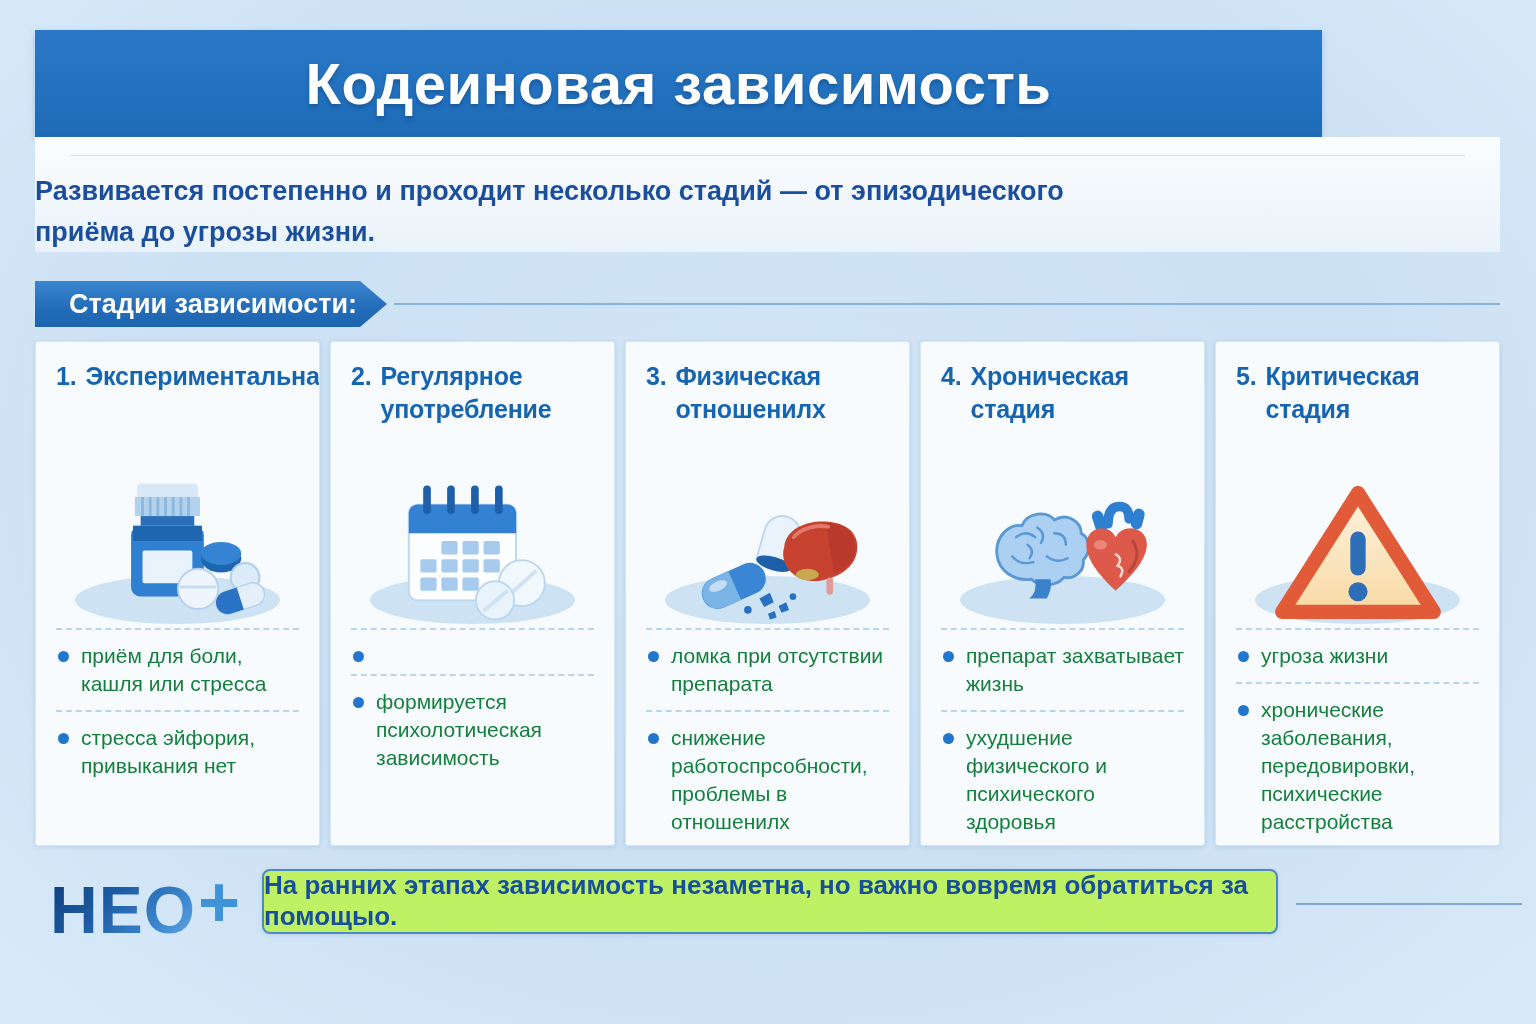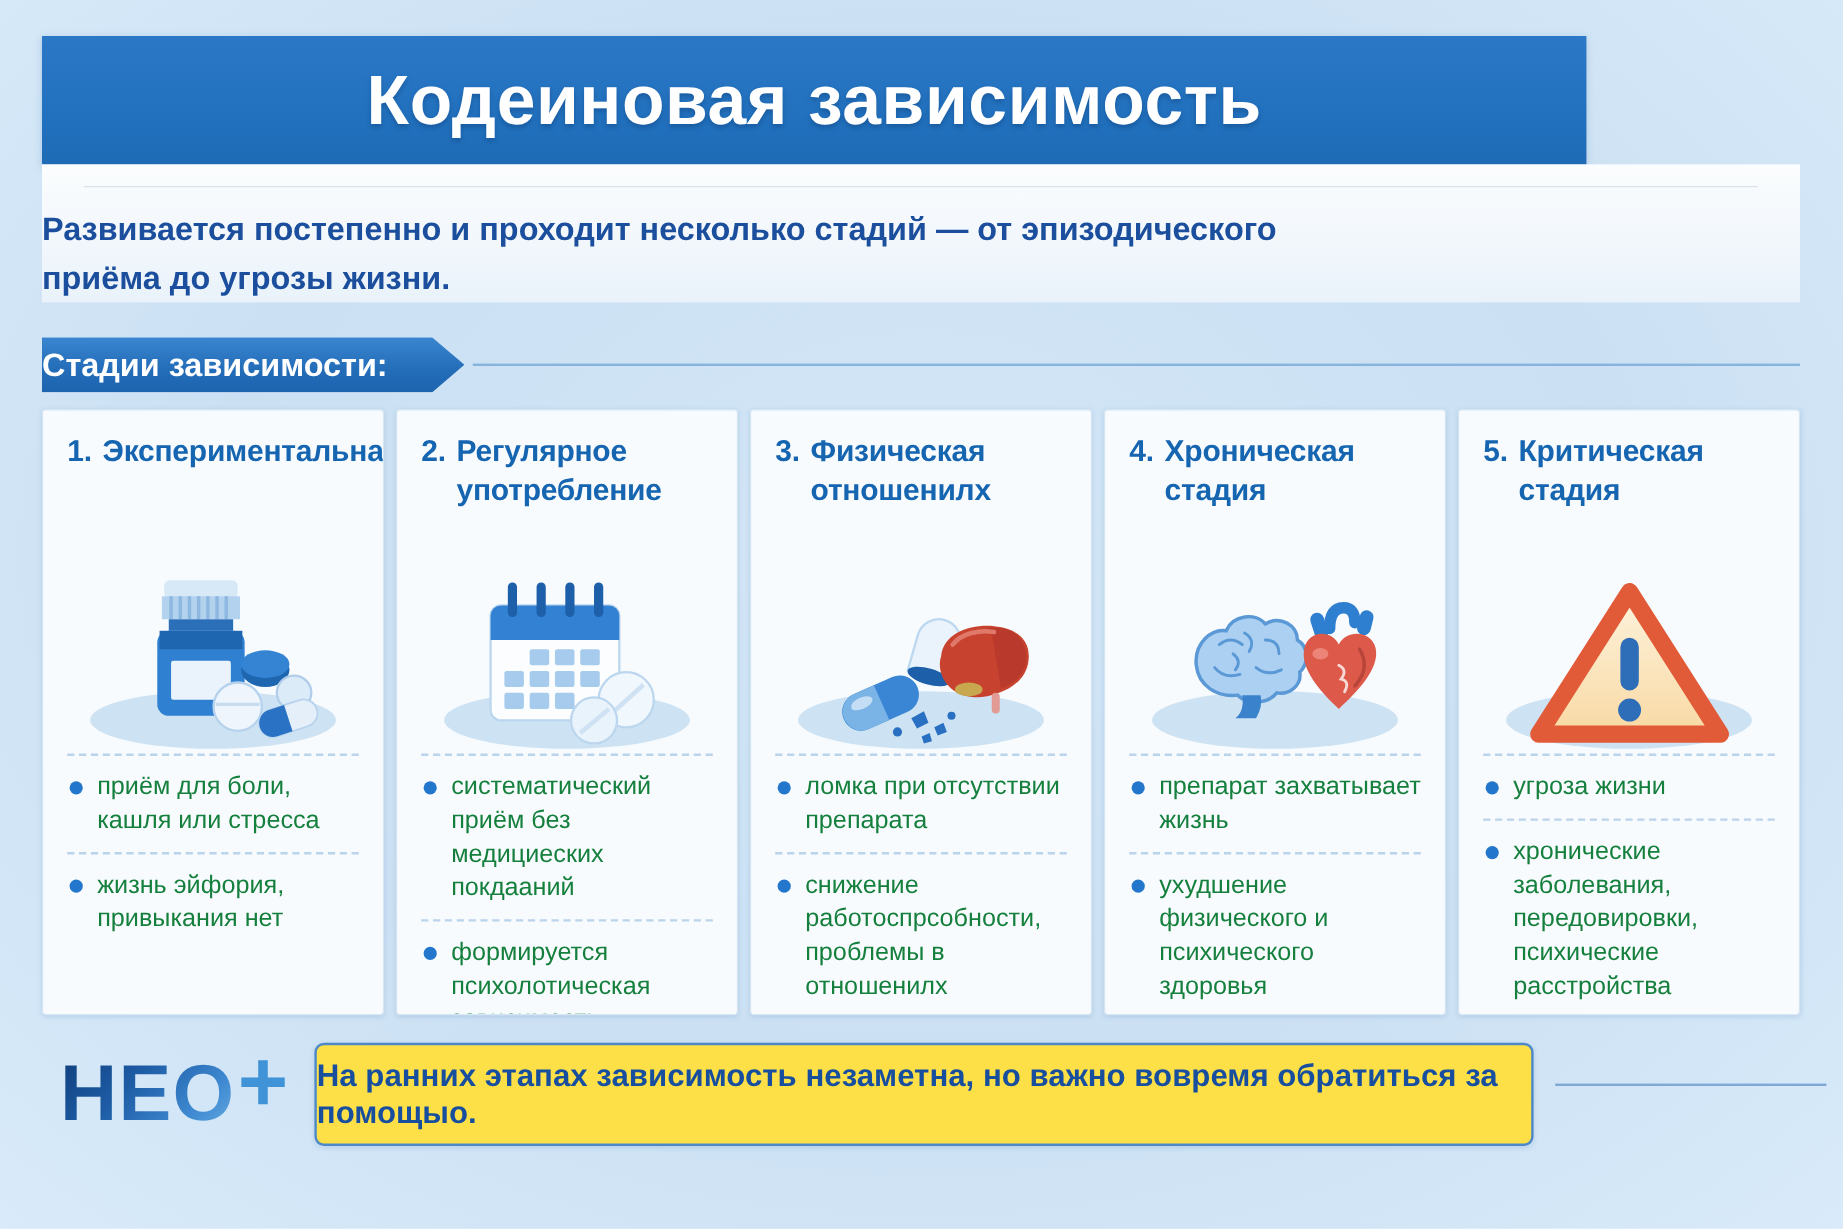--- a/index.html
+++ b/index.html
@@ -29,21 +29,21 @@
     position:absolute;left:0;right:0;top:34px;text-align:left;
     color:#1b4f9d;font-size:27px;font-weight:600;line-height:41px;
   }
   
   .ribbon{
     position:absolute;left:35px;top:281px;height:46px;width:352px;
     background:linear-gradient(180deg,#3a86d0 0%,#236cb8 60%,#1d64ae 100%);
     clip-path:polygon(0 0, calc(100% - 27px) 0, 100% 50%, calc(100% - 27px) 100%, 0 100%);
     display:flex;align-items:center;
   }
-  .ribbon-label{color:#ffffff;font-size:27px;font-weight:bold;}
+  .ribbon-label{color:#ffffff;font-size:27px;font-weight:bold;padding-left:34px;}
   .ribbon-line{position:absolute;left:394px;top:303px;width:1106px;height:2px;background:#86b4dd;}
   
   .cards{position:absolute;left:35px;top:341px;width:1465px;height:505px;display:flex;gap:10px;}
   .card{
     flex:1;background:#f8fbfe;border:1px solid #d7e6f3;border-radius:3px;
     box-shadow:0 1px 4px rgba(110,150,195,.28);
     padding:18px 20px 0 20px;box-sizing:border-box;overflow:hidden;position:relative;
   }
   .card-title{display:flex;gap:9px;min-height:72px;color:#1565b0;font-size:25px;font-weight:bold;line-height:33px;letter-spacing:-.2px;}
   .icon-zone{height:196px;position:relative;display:flex;align-items:flex-end;justify-content:center;}
@@ -55,23 +55,23 @@
   .bullet-text{color:#15803d;font-size:21px;line-height:28px;font-weight:500;}
   
   .logo{position:absolute;left:50px;top:872px;display:flex;align-items:flex-start;}
   .logo-text{
     font-size:66px;font-weight:800;letter-spacing:1px;
     background:linear-gradient(135deg,#0e3c77 0%,#1d5ca5 40%,#3f8ad2 75%,#6fb0e4 100%);
     -webkit-background-clip:text;background-clip:text;color:transparent;
   }
   .logo-plus{font-size:72px;font-weight:800;color:#3f93d6;margin-left:2px;line-height:60px;}
   .footer-box{
-    position:absolute;left:262px;top:869px;width:1016px;height:86px;box-sizing:border-box;
-    background:#fde047;border:2px solid #4d89c9;border-radius:8px;
-    display:flex;align-items:center;justify-content:center;
+    position:absolute;left:262px;top:869px;width:1016px;height:65px;box-sizing:border-box;
+    background:#bef264;border:2px solid #4d89c9;border-radius:8px;
+    display:flex;align-items:flex-end;justify-content:center;
     box-shadow:0 1px 4px rgba(110,150,195,.25);
   }
   .footer-note{color:#174f9e;font-size:26px;font-weight:600;}
   .footer-line{position:absolute;left:1296px;top:903px;width:226px;height:2px;background:#7fa9d4;}
 </style>
 </head>
 <body>
 
 <div class="poster-header">
   <div class="poster-title">Кодеиновая зависимость</div>
@@ -118,21 +118,21 @@
         </g>
       </svg>
     </div>
     <ul class="bullets">
       <li>
           <span class="dot"></span>
           <span class="bullet-text">приём для боли, кашля или стресса</span>
         </li>
       <li>
           <span class="dot"></span>
-          <span class="bullet-text">жизнь эйфория, привыкания нет</span>
+          <span class="bullet-text">стресса эйфория, привыкания нет</span>
         </li>
     </ul>
   </div>
 
   <div class="card">
     <div class="card-title">
       <span>2.</span>
       <span>Регулярное употребление</span>
     </div>
     <div class="icon-zone">
@@ -158,21 +158,20 @@
         </g>
         <circle cx="146" cy="110" r="24" fill="#f0f7fd" stroke="#bcd6ee" stroke-width="2"></circle>
         <path d="M131 124L161 97" stroke="#cfe2f3" stroke-width="4"></path>
         <circle cx="118" cy="128" r="20" fill="#e9f3fb" stroke="#bcd6ee" stroke-width="2"></circle>
         <path d="M106 139L131 118" stroke="#cfe2f3" stroke-width="4"></path>
       </svg>
     </div>
     <ul class="bullets">
       <li>
           <span class="dot"></span>
-          <span class="bullet-text">систематический приём без медициеских покдааний</span>
         </li>
       <li>
           <span class="dot"></span>
           <span class="bullet-text">формируется психолотическая зависимость</span>
         </li>
     </ul>
   </div>
 
   <div class="card">
     <div class="card-title">

